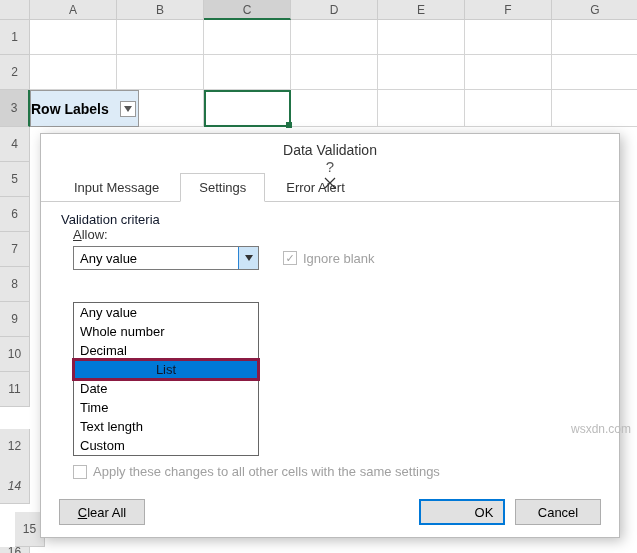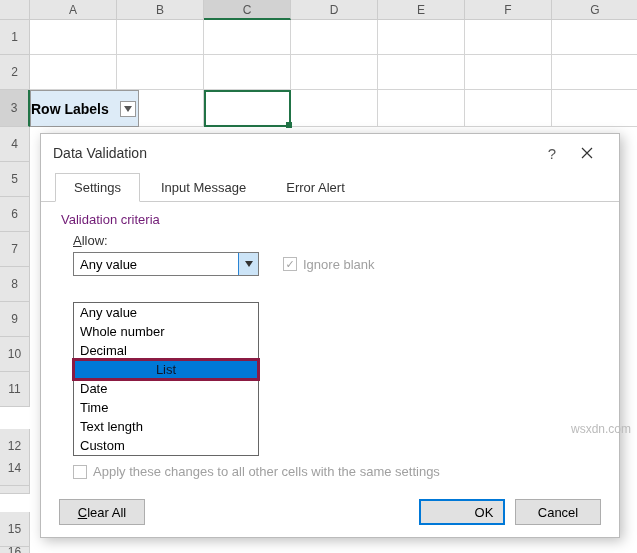--- a/index.html
+++ b/index.html
@@ -114,20 +114,21 @@
     background: #fff;
     border: 1px solid #bbb;
     box-shadow: 3px 3px 12px rgba(0,0,0,0.25);
   }
   .titlebar {
     height: 38px;
     display: flex;
     align-items: center;
     padding: 8px 12px;
     background: #fff;
+    flex-direction: column;
   }
   .titlebar .title { flex: 1; font-size: 14px; color: #333; }
   .titlebar .help { width: 30px; text-align: center; color: #555; font-size: 15px; cursor: pointer; }
   .titlebar .close { width: 40px; text-align: center; color: #333; font-size: 15px; cursor: pointer; }
   .tabs {
     display: flex;
     padding-left: 14px;
     border-bottom: 1px solid #ccc;
     height: 30px;
     align-items: flex-end;
@@ -144,21 +145,21 @@
   .tab.active {
     background: #fff;
     border: 1px solid #ccc;
     border-bottom: 1px solid #fff;
     position: relative;
     top: 1px;
   }
   .body {
     padding: 10px 20px 12px 20px;
   }
-  .criteria-label { color: #701a75; margin-bottom: 6px; }
+  .criteria-label { color: #0f172a; }
   .allow-label { margin-left: 12px; color: #333; margin-bottom: 4px; }
   .allow-label u { text-decoration: underline; }
   .allow-row {
     display: flex;
     align-items: center;
     margin-left: 12px;
     gap: 24px;
   }
   .combo {
     position: relative;
@@ -337,43 +338,43 @@
   </div>
 <div class="row" style="top:372px;height:35px;">
     <div class="row-header">11</div>
   </div>
 <div class="row" style="top:429px;height:35px;">
     <div class="row-header">12</div>
   </div>
 <div class="row" style="top:459px;height:35px;">
     <div class="row-header">13</div>
   </div>
-<div class="row" style="top:451px;height:35px;">
+<div class="row" style="top:469px;height:35px;font-style:italic;">
     <div class="row-header">14</div>
   </div>
-<div class="row" style="top:512px;height:35px;">
+<div class="row" style="top:512px;height:35px;padding-left:15px;">
     <div class="row-header">15</div>
   </div>
 <div class="row" style="top:547px;height:10px;">
     <div class="row-header" style="height:10px">16</div>
   </div>
 
 <div class="dialog">
   <div class="titlebar">
     <div class="title">Data Validation</div>
     <div class="help">?</div>
     <div class="close">
       <svg width="12" height="12" viewBox="0 0 12 12">
           <path d="M1 1 L11 11 M11 1 L1 11" stroke="#333" stroke-width="1.2"></path>
         </svg>
     </div>
   </div>
   <div class="tabs">
+    <div class="tab">Input Message</div>
     <div class="tab active">Settings</div>
-    <div class="tab">Input Message</div>
     <div class="tab">Error Alert</div>
   </div>
   <div class="body">
     <div class="criteria-label">Validation criteria</div>
     <div class="allow-label"><u>A</u><span>llow:</span></div>
     <div class="allow-row">
       <div class="combo">
         <div class="val">Any value</div>
         <div class="btn open">
           <svg width="8" height="6" viewBox="0 0 8 6">

